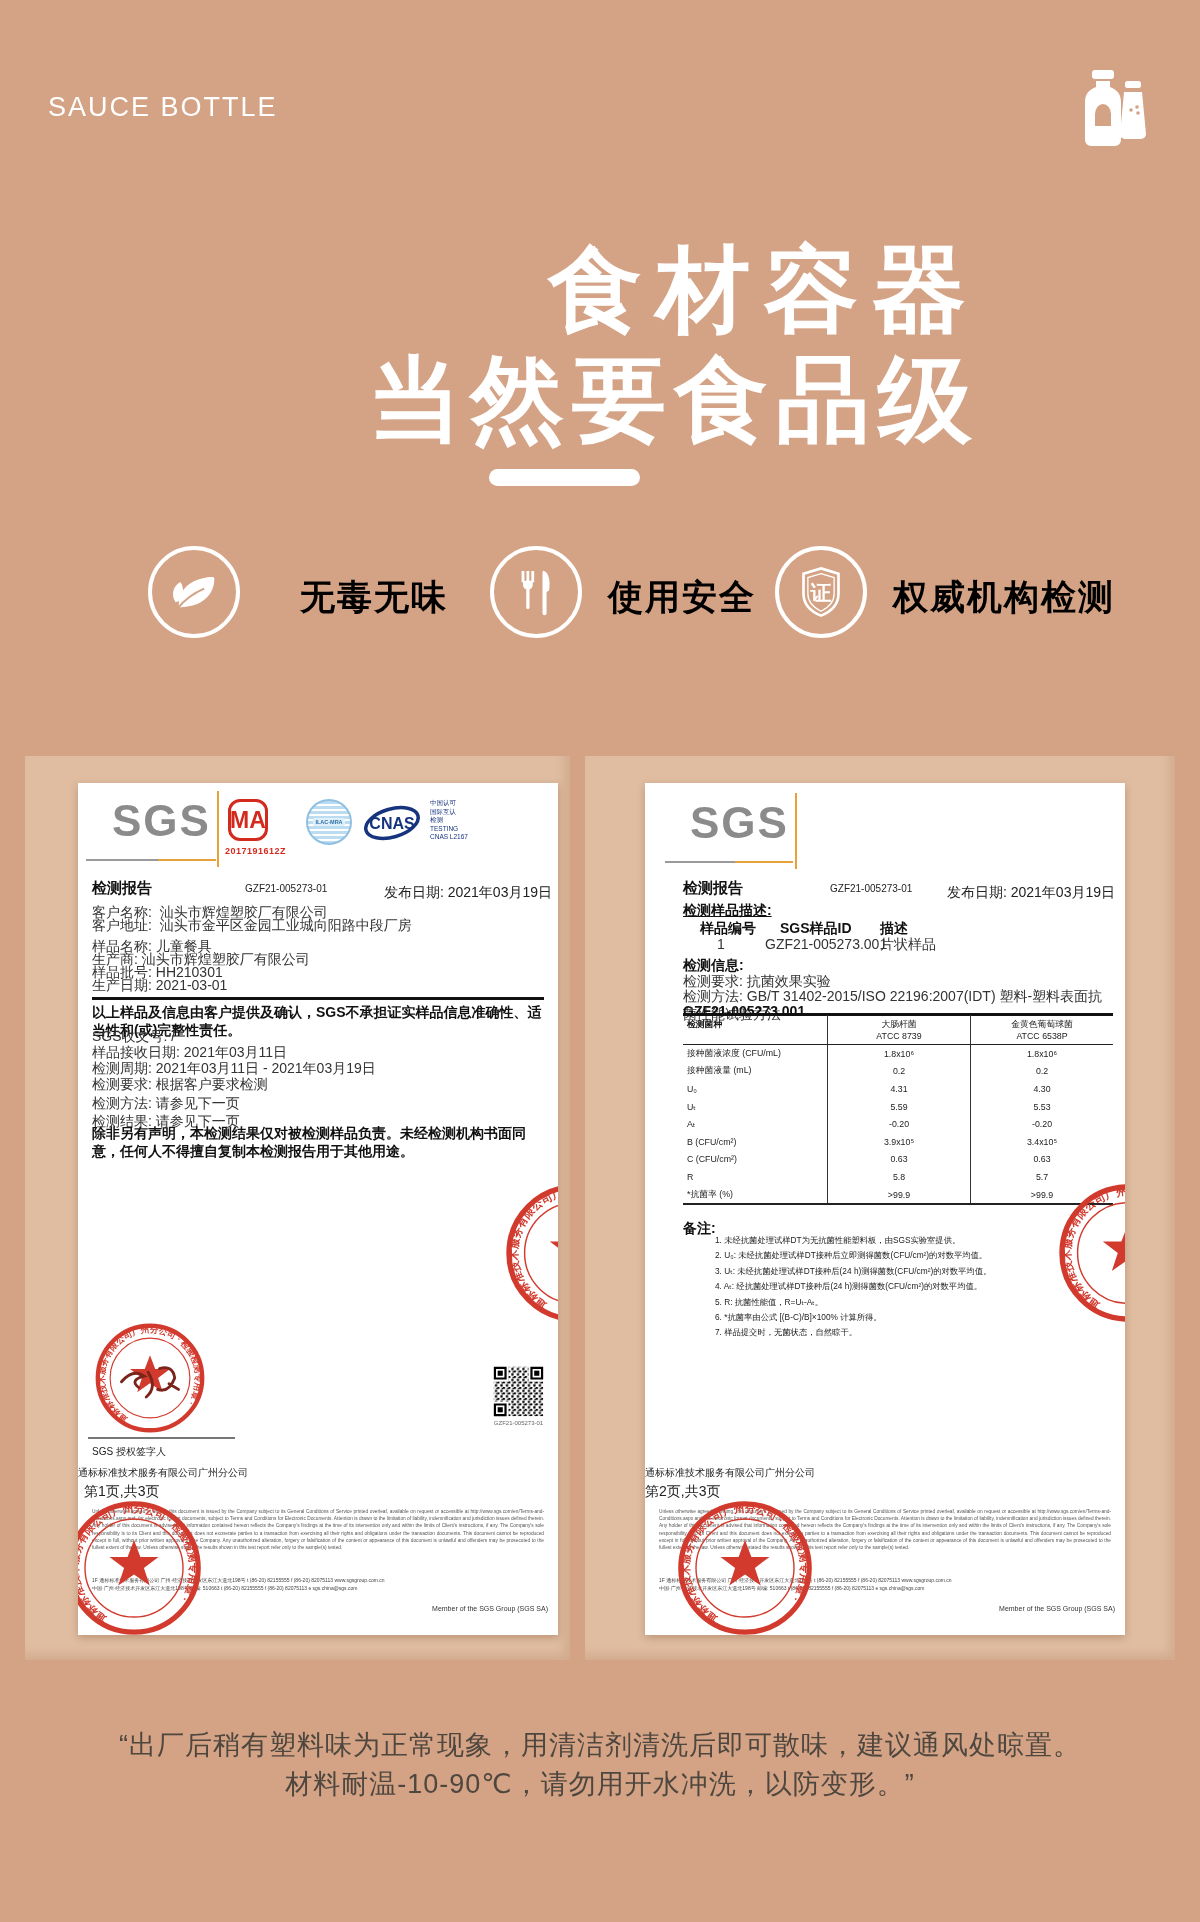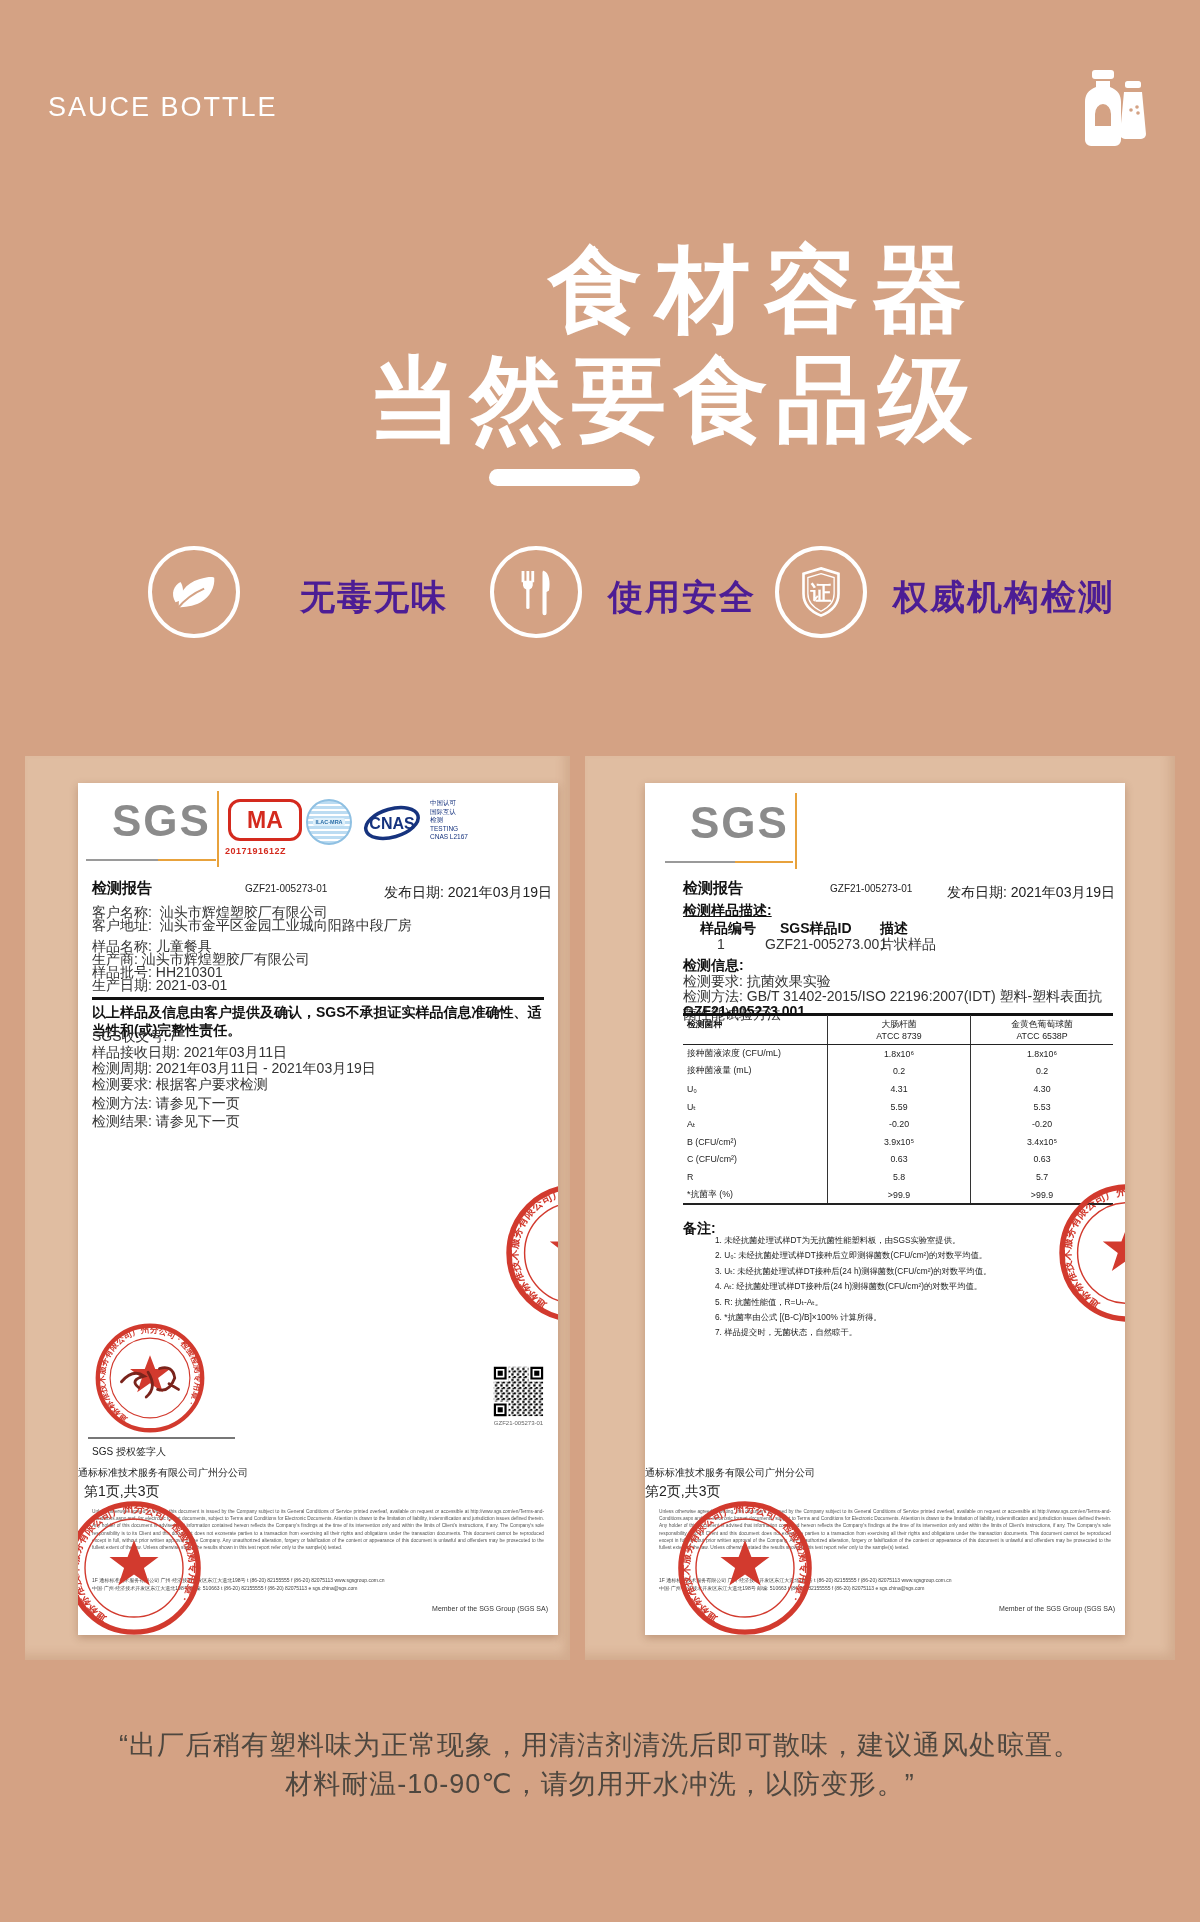--- a/index.html
+++ b/index.html
@@ -13,21 +13,21 @@
 
   
   .hero{left:0;top:238px;width:980px;text-align:right;color:#fff;font-weight:700;}
   .hero .l1{font-size:94px;letter-spacing:14px;line-height:104px;}
   .hero .l2{font-size:94px;letter-spacing:8px;line-height:104px;margin-top:6px;}
   .hero-bar{left:489px;top:469px;width:151px;height:17px;background:#fff;border-radius:9px;}
 
   
   .feat-circle{width:92px;height:92px;border:4px solid #fff;border-radius:50%;top:546px;
     display:flex;align-items:center;justify-content:center;color:#fff;}
-  .feat-label{top:574px;color:#4c1d95;font-size:35px;font-weight:700;letter-spacing:2px;}
+  .feat-label{top:574px;color:#000000;font-size:35px;font-weight:700;letter-spacing:2px;}
 
   
   .panel{top:756px;height:904px;background:#e0bda1;box-shadow:inset -6px -6px 10px rgba(150,95,60,.18);}
   .panel.pl{left:25px;width:545px;}
   .panel.pr{left:585px;width:590px;}
   .doc{position:absolute;top:27px;width:480px;height:852px;background:#fff;overflow:hidden;
        box-shadow:0 3px 8px rgba(110,60,30,.30);color:#333;}
   .doc.dl{left:53px;}
   .doc.dr{left:60px;}
 
@@ -37,21 +37,21 @@
   .sgs-vline{width:2px;background:#e8a23c;}
   .doc-title{font-size:15px;font-weight:800;color:#111;}
   .t10{font-size:10px;} .t9{font-size:14px;}
   .bold{font-weight:700;color:#111;}
   .rule{height:2.5px;background:#111;}
   .grayline{height:2px;background:#777;}
   .fineprint{font-size:4.8px;line-height:1.5;color:#555;text-align:justify;}
   .cn-col div{font-size:6.5px;line-height:8.5px;color:#16337e;}
 
   
-  .cma-box{width:74px;height:42px;border:3.5px solid #d42a1e;border-radius:12px;
+  .cma-box{width:40px;height:42px;border:3.5px solid #d42a1e;border-radius:12px;
     display:flex;align-items:center;justify-content:center;color:#d42a1e;font-size:23px;font-weight:800;}
   .cma-no{color:#d42a1e;font-size:9px;font-weight:700;letter-spacing:.5px;}
   
   .ilac{width:46px;height:46px;border-radius:50%;background:
      repeating-linear-gradient(180deg,#bcdcf2 0 3px,#ffffff 3px 5px);
      border:2px solid #8fc0e2;display:flex;align-items:center;justify-content:center;}
   .ilac span{font-size:5.5px;font-weight:800;color:#2a6ea8;background:#dff0fb;padding:1px 2px;border-radius:2px;}
 
   
   .rtable{position:absolute;left:38px;top:232px;width:430px;font-size:8.8px;color:#222;}
@@ -250,20 +250,21 @@
       </div>
       <div class="abs t9" style="left:14px;top:312px;">
         <span class="lab" style="width:148px;">检测方法:</span>
         <span>请参见下一页</span>
       </div>
       <div class="abs t9" style="left:14px;top:330px;">
         <span class="lab" style="width:148px;">检测结果:</span>
         <span>请参见下一页</span>
       </div>
 
+      <div class="abs t9 bold" style="left:14px;top:342px;width:450px;">除非另有声明，本检测结果仅对被检测样品负责。未经检测机构书面同意，任何人不得擅自复制本检测报告用于其他用途。</div>
 
       <svg class="abs" style="left:425px;top:398px;" width="144" height="144">
           <use href="#stamp-ring"></use>
         </svg>
 
       <svg class="abs" style="left:414px;top:582px;" width="53" height="53">
           <use href="#qr"></use>
         </svg>
       <div class="abs" style="left:404px;top:637px;width:73px;text-align:center;font-size:6px;color:#666;">GZF21-005273-01</div>
 

